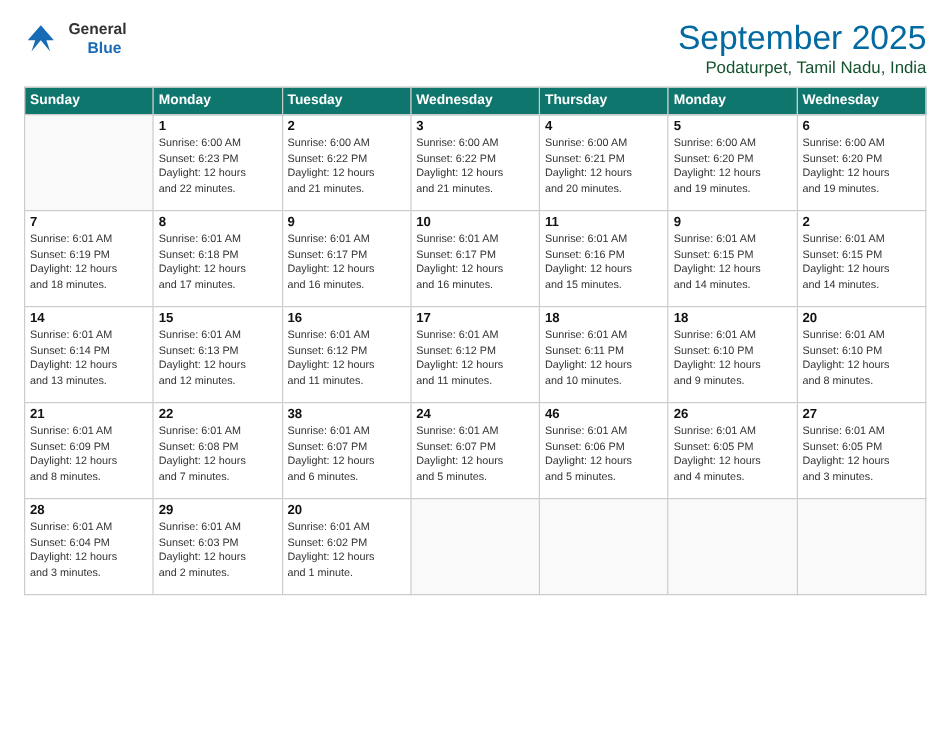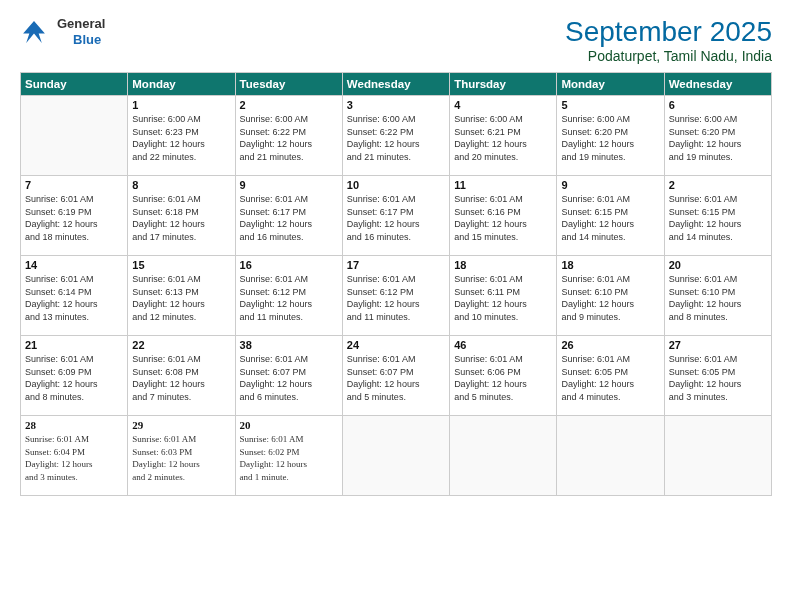--- a/index.html
+++ b/index.html
@@ -82,21 +82,20 @@
     .day-info {
       font-size: 9px;
       line-height: 1.4;
       color: #333;
     }
     td.empty {
       background: #f9f9f9;
     }
     .row-last td {
       height: 70px;
-      font-family: Liberation Serif, serif;
     }
   </style>
 </head>
 <body>
 
 <div class="page">
   <div class="header">
     <div class="logo">
       <svg class="logo-icon" viewBox="0 0 36 36">
         <polygon points="18,4 32,20 24,20 28,32 18,20 8,32 12,20 4,20" fill="#1a6bb5"></polygon>

